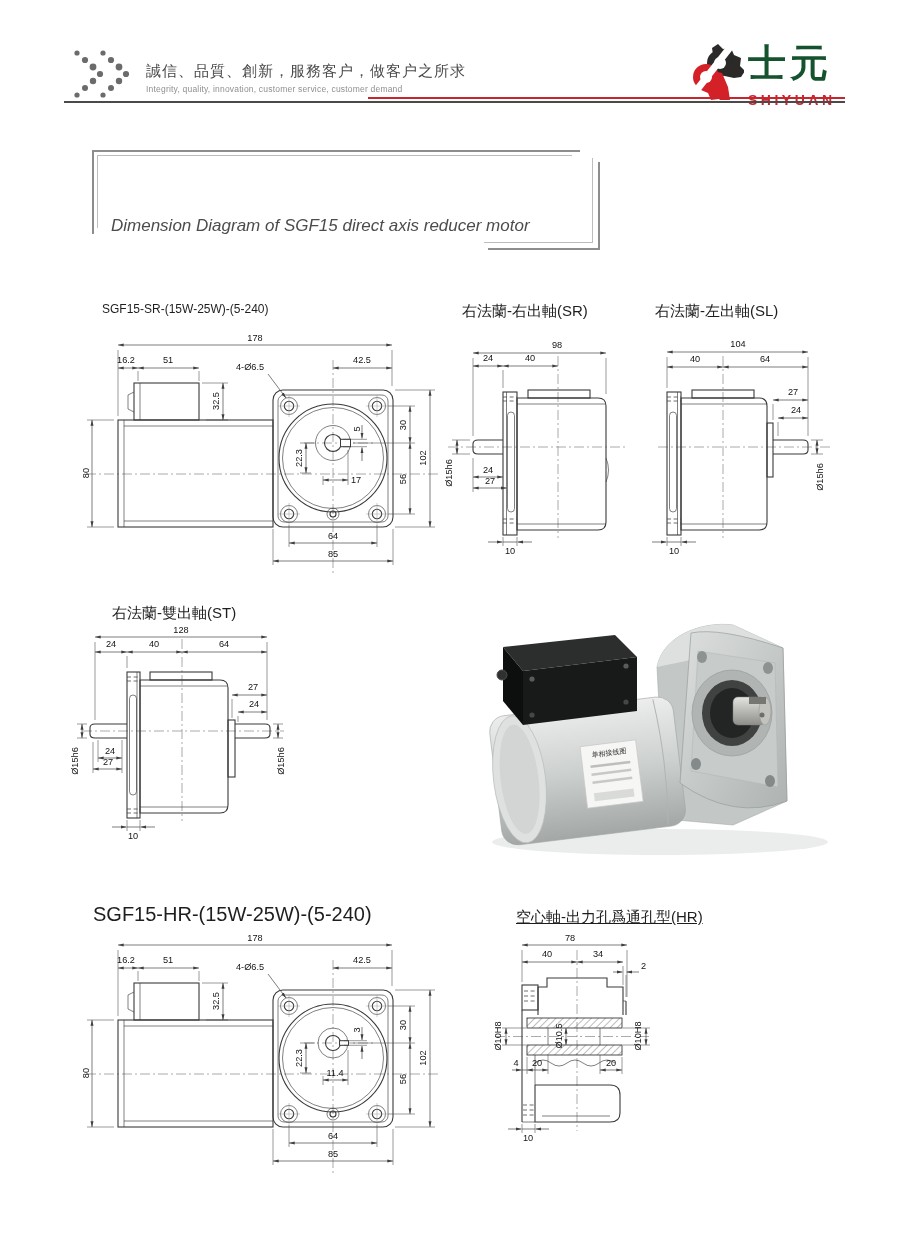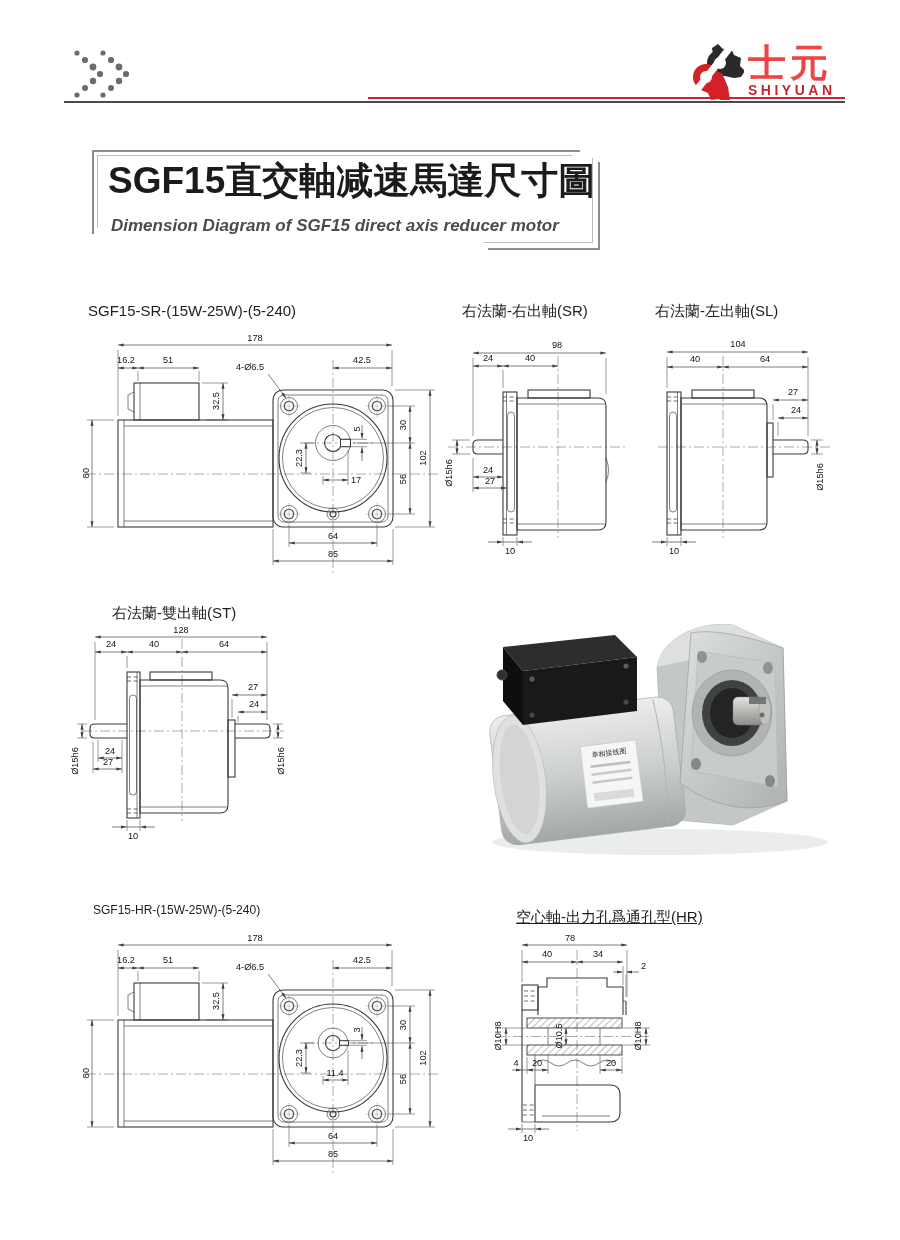--- a/index.html
+++ b/index.html
@@ -4,27 +4,27 @@
 <style>
   html,body{margin:0;padding:0;background:#fff;}
   .page{position:relative;width:900px;height:1240px;background:#ffffff;overflow:hidden;
         font-family:"Liberation Sans",sans-serif;color:#222;}
   .abs{position:absolute;}
   
   .slogan-zh{font-size:15px;color:#4a4a4a;letter-spacing:1px;}
   .slogan-en{font-size:8.5px;color:#8f8f8f;margin-top:3px;letter-spacing:0.2px;}
   .rule-dark{position:absolute;left:64px;top:101px;width:781px;height:2px;background:#4a4a4a;}
   .rule-red{position:absolute;left:368px;top:97px;width:477px;height:2px;background:#c9252c;}
-  .logo-zh{font-size:38px;font-weight:bold;color:#ef4444;line-height:1;letter-spacing:4px;}
-  .logo-en{font-size:14px;font-weight:bold;color:#c9252c;letter-spacing:3.5px;margin-top:0;}
+  .logo-zh{font-size:38px;font-weight:bold;color:#14532d;line-height:1;letter-spacing:4px;}
+  .logo-en{font-size:14px;font-weight:bold;color:#c9252c;letter-spacing:3.5px;margin-top:10px;}
   
   .bk{position:absolute;}
   .tb-title{position:absolute;left:108px;top:156px;font-size:37px;font-weight:bold;color:#1b1b1d;
             letter-spacing:0px;white-space:nowrap;}
-  .tb-sub{position:absolute;left:111px;top:216px;font-size:17px;font-weight:bold;font-style:italic;color:#4c4c4c;}
+  .tb-sub{position:absolute;left:111px;top:216px;font-size:17px;font-weight:normal;font-style:italic;color:#4c4c4c;}
   
   .dwg-title{position:absolute;font-size:15px;color:#1e1e1e;white-space:nowrap;}
   
   svg .ol{fill:none;stroke:#3a3a3a;stroke-width:1.1;}
   svg .tl{fill:none;stroke:#3a3a3a;stroke-width:0.65;}
   svg .dl{fill:none;stroke:#464646;stroke-width:0.7;}
   svg .ext{fill:none;stroke:#464646;stroke-width:0.55;}
   svg .cl{fill:none;stroke:#7d7d7d;stroke-width:0.65;stroke-dasharray:10 3 2 3;}
   svg .hd{fill:none;stroke:#4a4a4a;stroke-width:0.8;stroke-dasharray:4 2.6;}
   svg text.d{font-family:"Liberation Sans",sans-serif;font-size:9.2px;fill:#141414;}
@@ -70,20 +70,24 @@
         <circle cx="5" cy="49" r="2.6"></circle>
       <circle cx="31" cy="7" r="2.6"></circle>
         <circle cx="39" cy="14" r="3.1"></circle>
       <circle cx="47" cy="21" r="3.4"></circle>
         <circle cx="54" cy="28" r="3.1"></circle>
       <circle cx="47" cy="35" r="3.2"></circle>
         <circle cx="39" cy="42" r="3"></circle>
         <circle cx="31" cy="49" r="2.6"></circle>
     </g>
   </svg>
+  <div class="abs" style="left:146px;top:62px;">
+    <div class="slogan-zh">誠信、品質、創新，服務客户，做客户之所求</div>
+    <div class="slogan-en">Integrity, quality, innovation, customer service, customer demand</div>
+  </div>
 
   <svg class="abs" style="left:682px;top:40px;" width="62" height="60">
     <g>
       <path d="M30,8 l6,-4 5,5 8,-1 3,7 7,3 -1,8 5,5 -4,6 -7,1 -14,-3 -6,-14 z" fill="#2b2a29"></path>
       <circle cx="38" cy="23" r="13" fill="#2b2a29"></circle>
       <circle cx="38" cy="23" r="6" fill="#ffffff"></circle>
       <path d="M24,52 l-6,4 -5,-5 -8,1 -3,-7 -7,-3 1,-8 -5,-5 4,-6 7,-1 14,3 6,14 z" transform="translate(24,8)" fill="#d42127"></path>
       <circle cx="24" cy="37" r="13" fill="#d42127"></circle>
       <circle cx="24" cy="37" r="6" fill="#ffffff"></circle>
       <rect x="-4" y="26" width="70" height="7" fill="#ffffff" transform="rotate(-52 31 30)"></rect>
@@ -93,28 +97,27 @@
     <div class="logo-zh">士元</div>
     <div class="logo-en">SHIYUAN</div>
   </div>
   <div class="rule-red"></div>
   <div class="rule-dark"></div>
 
   <div class="bk" style="left:92px;top:150px;width:486px;height:82px;border-left:2px solid #8d8d8d;border-top:2px solid #8d8d8d;"></div>
   <div class="bk" style="left:97px;top:155px;width:474px;height:72px;border-left:1px solid #bdbdbd;border-top:1px solid #bdbdbd;"></div>
   <div class="bk" style="left:488px;top:162px;width:110px;height:86px;border-right:2px solid #8d8d8d;border-bottom:2px solid #8d8d8d;"></div>
   <div class="bk" style="left:484px;top:158px;width:108px;height:84px;border-right:1px solid #bdbdbd;border-bottom:1px solid #bdbdbd;"></div>
-  <h1 class="tb-title" style="margin:0;">SGF15直交軸减速馬達尺寸圖</h1>
   <p class="tb-sub" style="margin:0;">Dimension Diagram of SGF15 direct axis reducer motor</p>
 
-  <div class="dwg-title" style="left:88px;top:302px;font-size:15px;">SGF15-SR-(15W-25W)-(5-240)</div>
+  <div class="dwg-title" style="left:102px;top:302px;font-size:12px;">SGF15-SR-(15W-25W)-(5-240)</div>
   <div class="dwg-title" style="left:462px;top:302px;">右法蘭-右出軸(SR)</div>
   <div class="dwg-title" style="left:655px;top:302px;text-align:right;">右法蘭-左出軸(SL)</div>
   <div class="dwg-title" style="left:112px;top:604px;">右法蘭-雙出軸(ST)</div>
-  <div class="dwg-title" style="left:93px;top:903px;font-size:12px;">SGF15-HR-(15W-25W)-(5-240)</div>
+  <div class="dwg-title" style="left:93px;top:903px;font-size:20px;">SGF15-HR-(15W-25W)-(5-240)</div>
   <div class="dwg-title" style="left:516px;top:908px;text-decoration:underline;">空心軸-出力孔爲通孔型(HR)</div>
 
   <svg class="abs" style="left:78px;top:330px;" width="370" height="255" viewBox="0 0 370 255">
     <line class="cl" x1="8" y1="144" x2="362" y2="144"></line>
     <line class="cl" x1="255" y1="30" x2="255" y2="243"></line>
     <line class="cl" x1="226" y1="113" x2="296" y2="113"></line>
 
     <rect class="ol" x="40" y="90" width="155" height="107"></rect>
     <line class="tl" x1="46" y1="90" x2="46" y2="197"></line>
     <line class="tl" x1="46" y1="96" x2="195" y2="96"></line>

